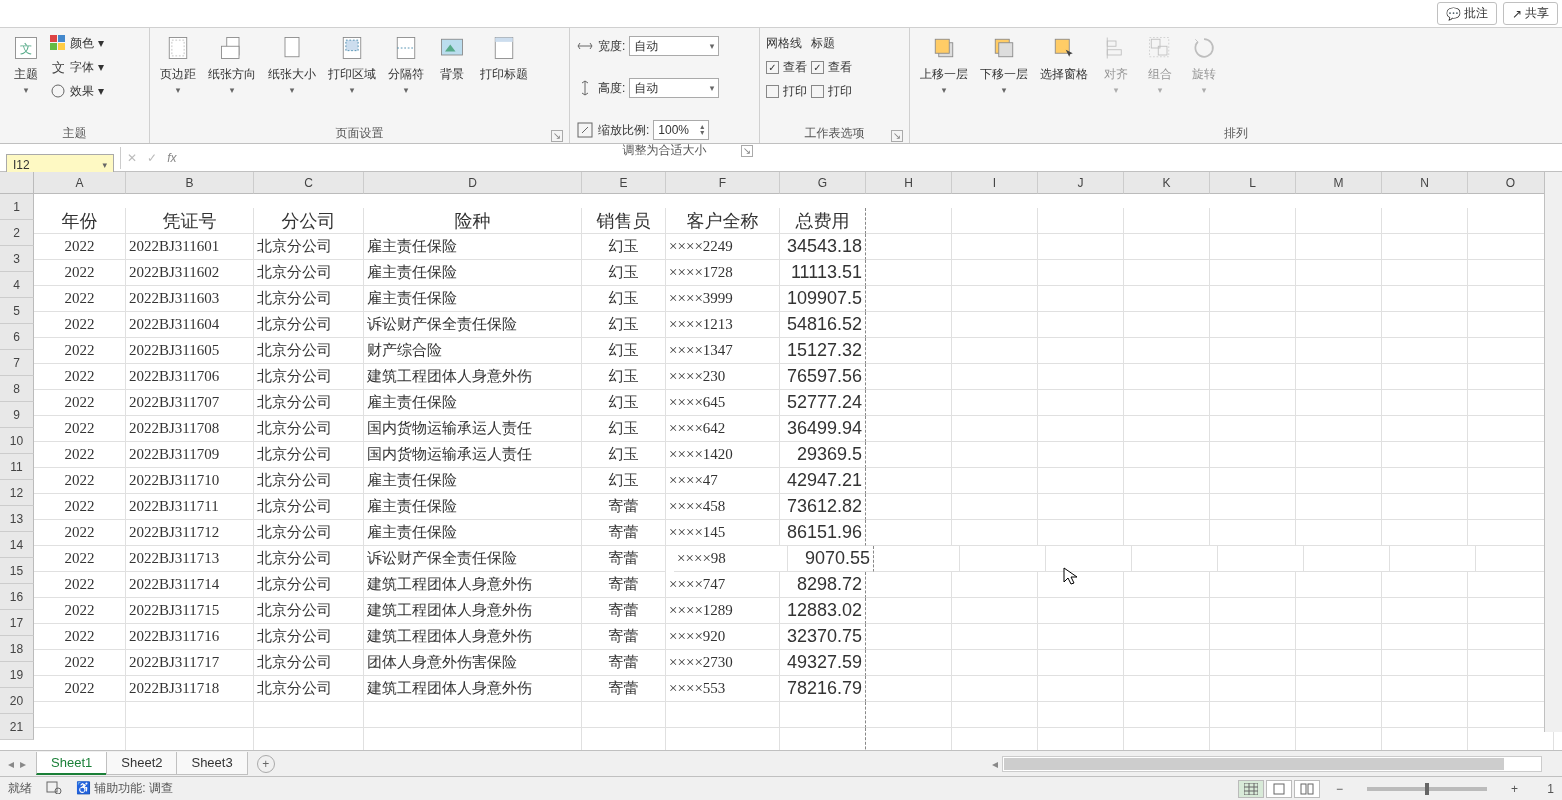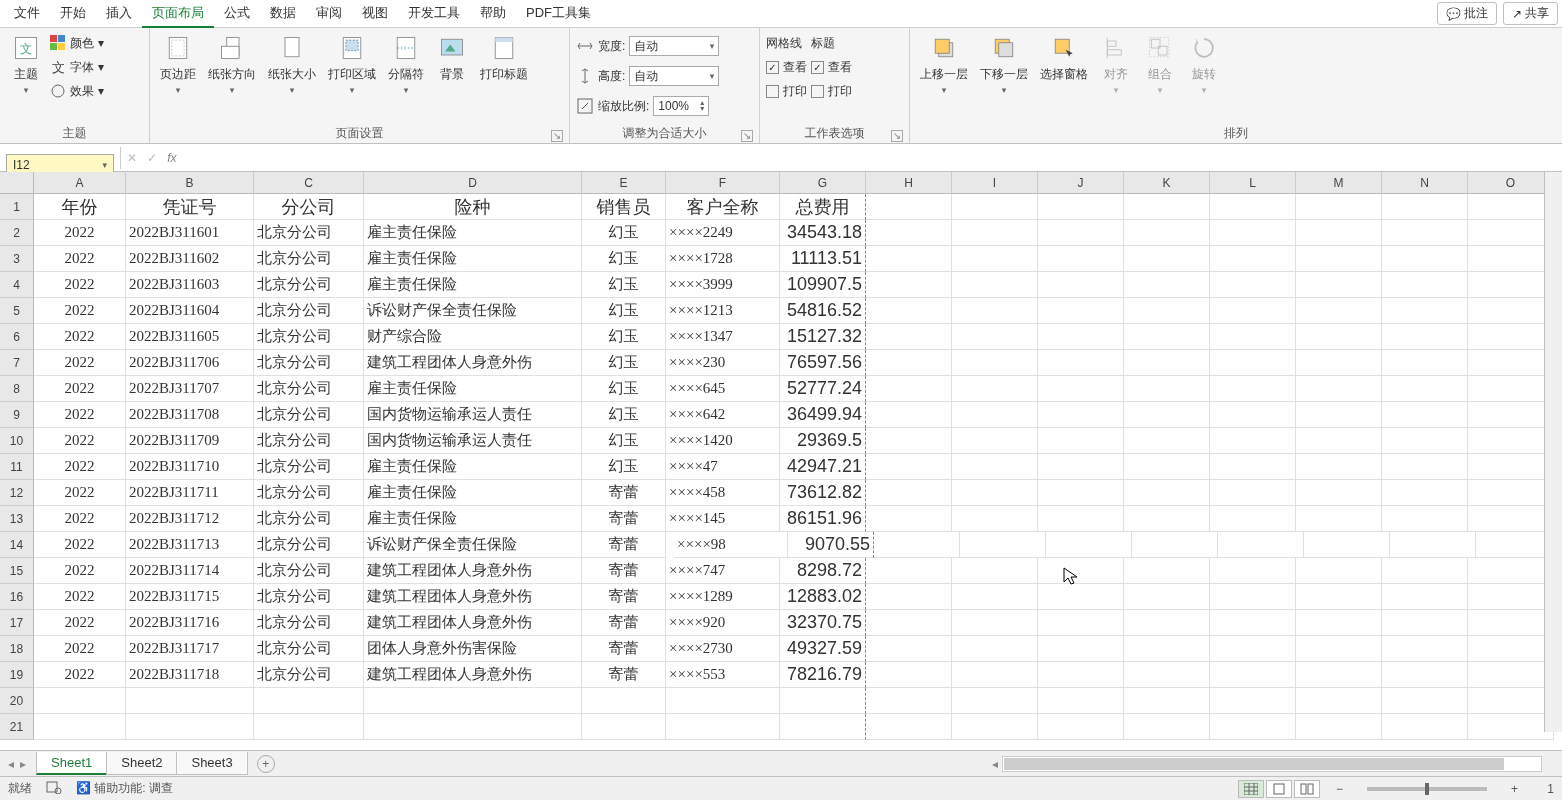--- a/index.html
+++ b/index.html
@@ -44,21 +44,21 @@
 .fb-fx { font-style: italic; }
 .fb-input { flex: 1; height: 22px; border: none; background: #fff; padding: 0 6px; }
 
 
 .grid-wrap { position: relative; height: 578px; overflow: hidden; }
 .corner { position: absolute; left: 0; top: 0; width: 34px; height: 22px; background: #e8e8e8; border-right: 1px solid #bbb; border-bottom: 1px solid #bbb; }
 .colheads { position: absolute; left: 34px; top: 0; display: flex; height: 22px; }
 .colhead { background: #e8e8e8; border-right: 1px solid #ccc; border-bottom: 1px solid #bbb; text-align: center; font-size: 12px; line-height: 22px; color: #444; }
 .rowheads { position: absolute; left: 0; top: 22px; width: 34px; }
 .rowhead { height: 26px; background: #e8e8e8; border-right: 1px solid #bbb; border-bottom: 1px solid #ccc; text-align: center; font-size: 12px; line-height: 26px; color: #444; }
-.cells { position: absolute; left: 34px; top: 22px; }
+.cells { position: absolute; left: 34px; top: 36px; }
 .row { display: flex; height: 26px; }
 .cell { border-right: 1px solid #e0e0e0; border-bottom: 1px solid #e0e0e0; padding: 0 3px; font-size: 15px; font-family: SimSun, serif; white-space: nowrap; overflow: hidden; display: flex; align-items: center; }
 .row.datahead .cell { font-size: 18px; justify-content: center; }
 .cell.num { justify-content: flex-end; font-family: Arial, sans-serif; font-size: 18px; }
 .cell.ctr { justify-content: center; }
 .pagebreak { border-right: 1px dashed #888 !important; }
 .vscroll { position: absolute; right: 0; top: 0; bottom: 18px; width: 18px; border-left: 1px solid #c0c0c0; background: #f0f0f0; }
 
 
 .sheet-tabs { display: flex; align-items: center; height: 26px; border-top: 1px solid #c0c0c0; background: #f0f0f0; padding-left: 8px; }
@@ -78,33 +78,20 @@
 .view-btn.active { background: #d8ead8; }
 .zoom-slider { width: 120px; height: 4px; background: #bbb; position: relative; margin: 0 8px; }
 .zoom-slider .thumb { position: absolute; left: 58px; top: -4px; width: 4px; height: 12px; background: #666; }
 
 .cursor { position: absolute; width: 20px; height: 20px; pointer-events: none; }
 </style>
 </head>
 <body>
 
 <div class="menu-bar">
-  <div id="menu-items" style="display: flex;">
-      <div class="menu-item">文件</div>
-      <div class="menu-item">开始</div>
-      <div class="menu-item">插入</div>
-      <div class="menu-item active">页面布局</div>
-      <div class="menu-item">公式</div>
-      <div class="menu-item">数据</div>
-      <div class="menu-item">审阅</div>
-      <div class="menu-item">视图</div>
-      <div class="menu-item">开发工具</div>
-      <div class="menu-item">帮助</div>
-      <div class="menu-item">PDF工具集</div>
-    </div>
   <div class="menu-spacer"></div>
   <div class="menu-right-btn">
       <span>💬</span>
       <span>批注</span>
     </div>
   <div class="menu-right-btn">
       <span>↗</span>
       <span>共享</span>
     </div>
 </div>
@@ -227,21 +214,21 @@
             </svg>
           </span>
           <span>打印标题</span>
         </div>
     </div>
     <div class="ribbon-group-label"><span>页面设置</span><span class="launcher">↘</span></div>
   </div>
 
   <div class="ribbon-group" style="width:190px">
     <div class="ribbon-group-body">
-      <div class="small-stack" style="gap:6px;padding-top:4px">
+      <div class="small-stack" style="gap:18px;padding-top:4px">
         <div class="size-row">
             <span class="sicon">
               <svg viewBox="0 0 18 18">
                 <path d="M2 9h14M4 6l-2 3 2 3M14 6l2 3-2 3" stroke="#666" fill="none"></path>
               </svg>
             </span>
             <span>宽度:</span>
             <div class="size-sel">
               <span>自动</span>
               <span class="dd">▾</span>

